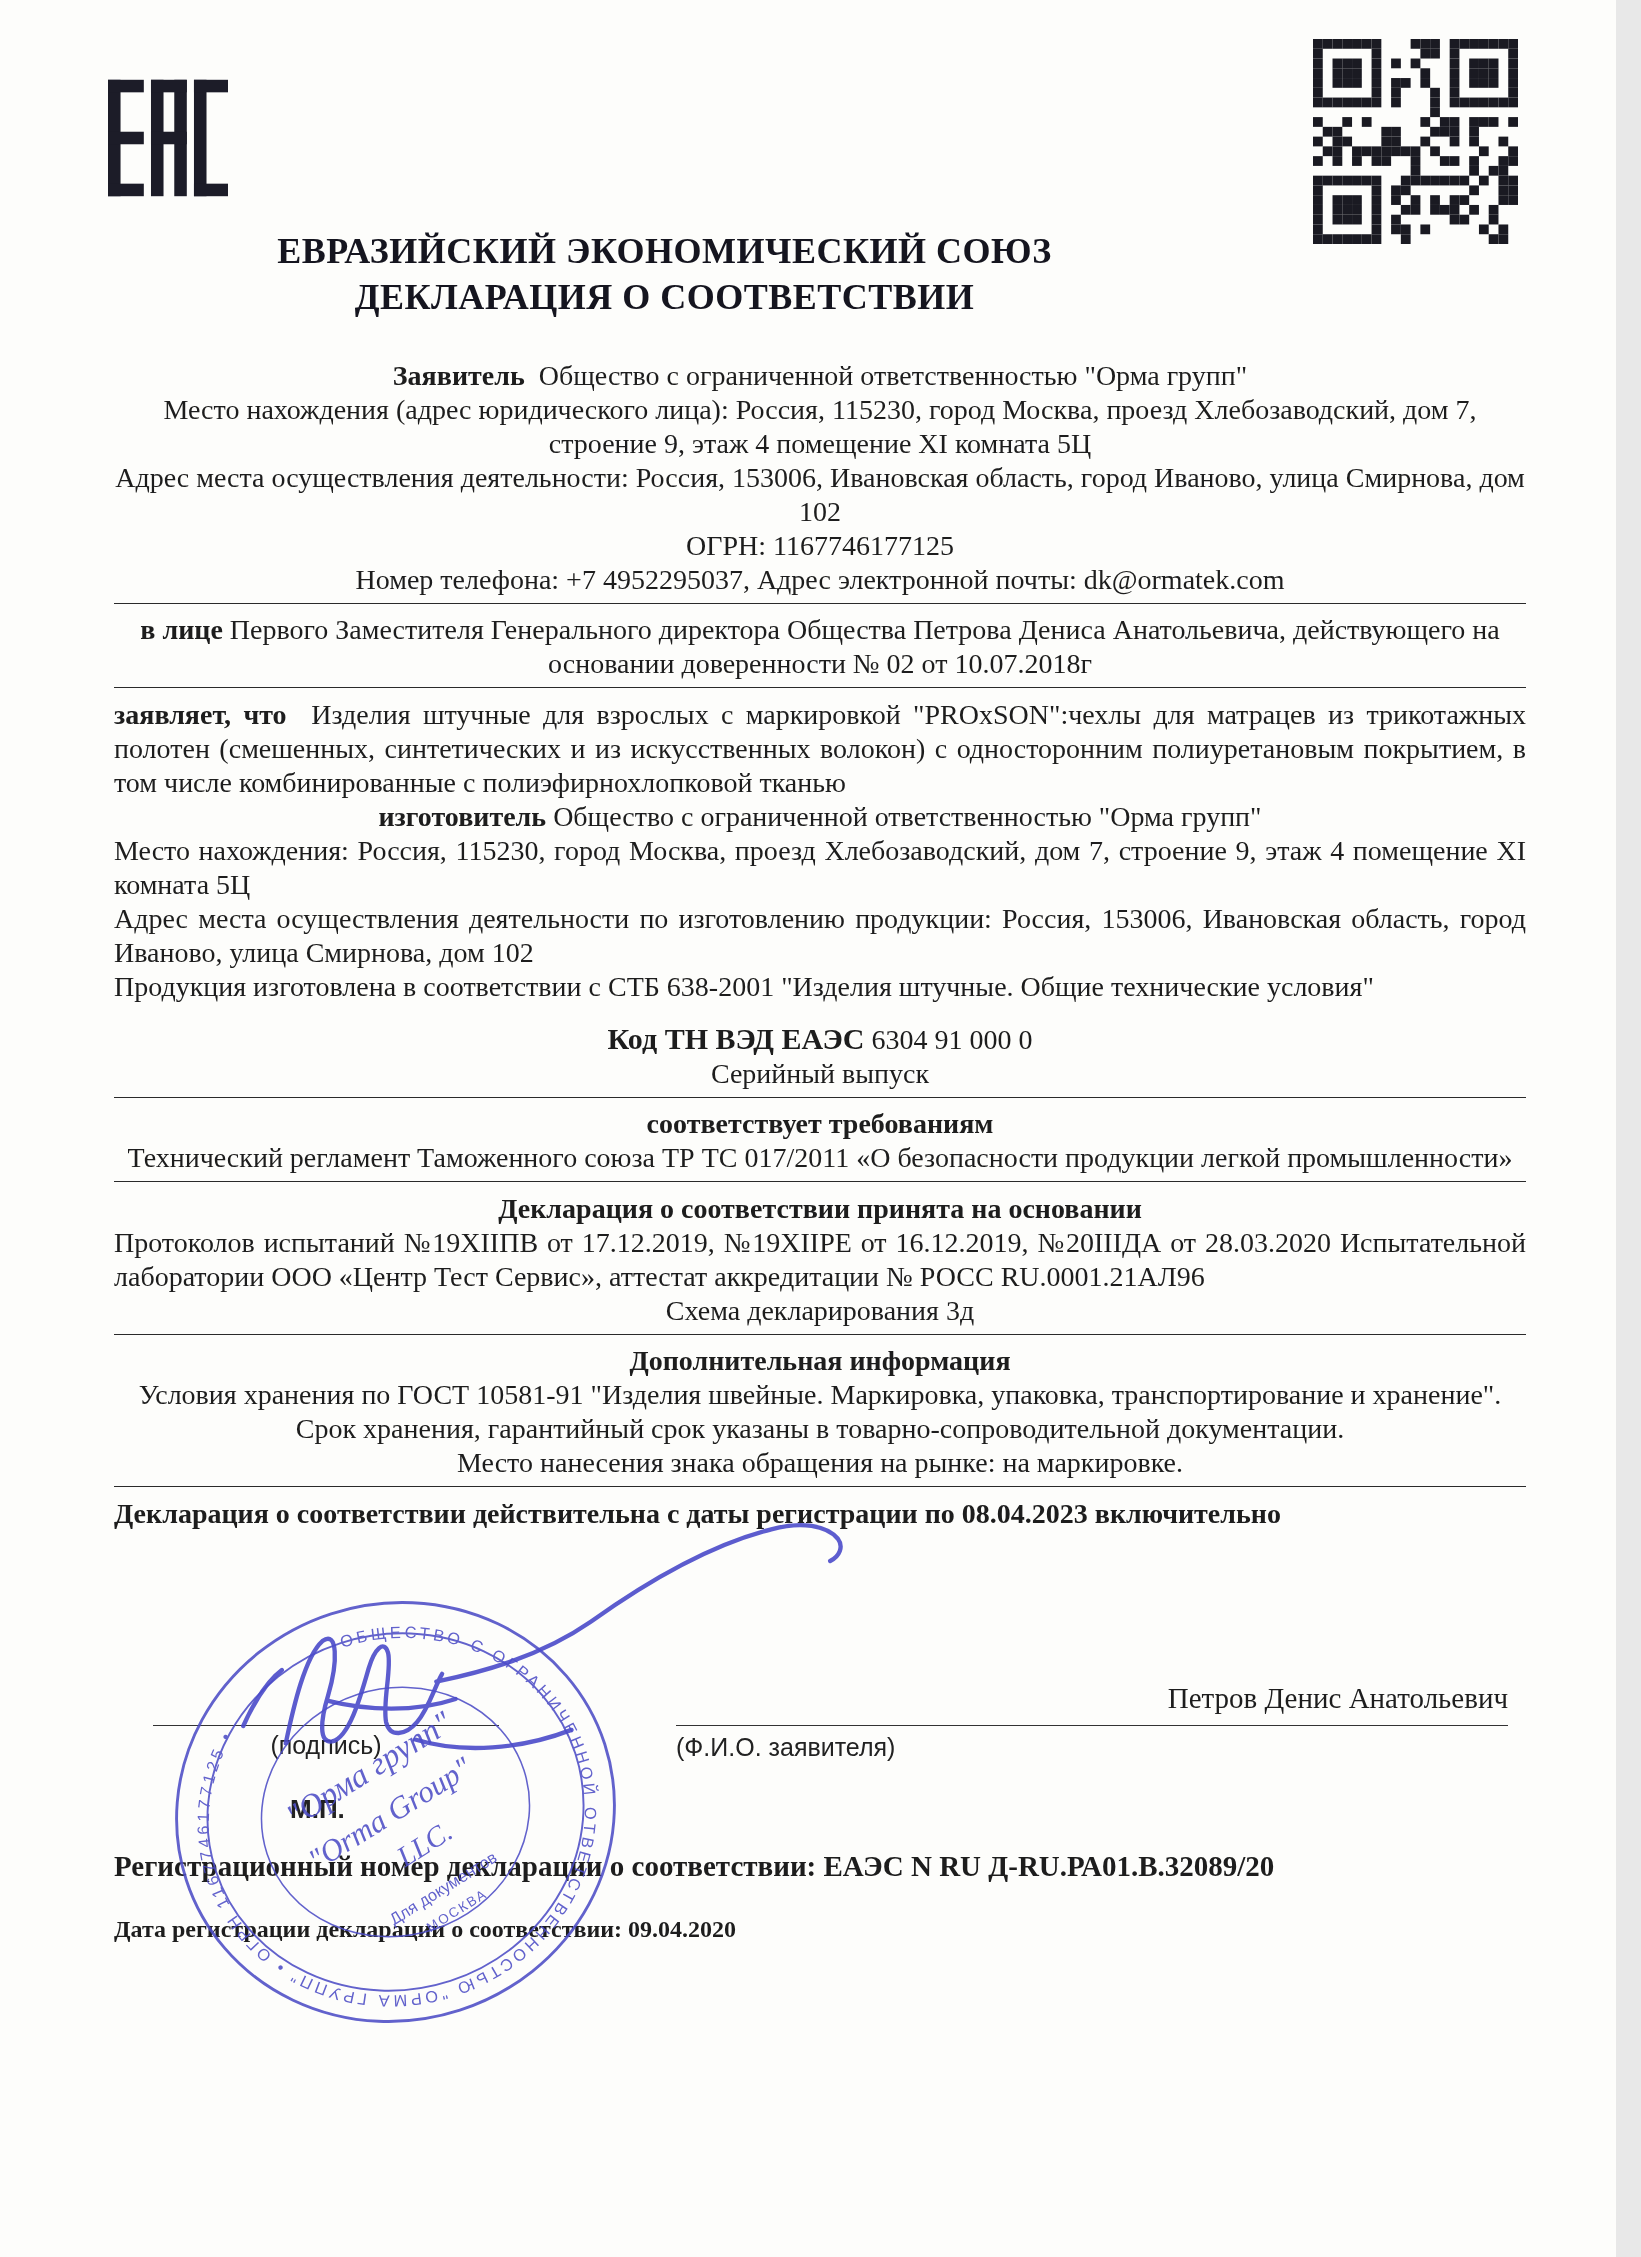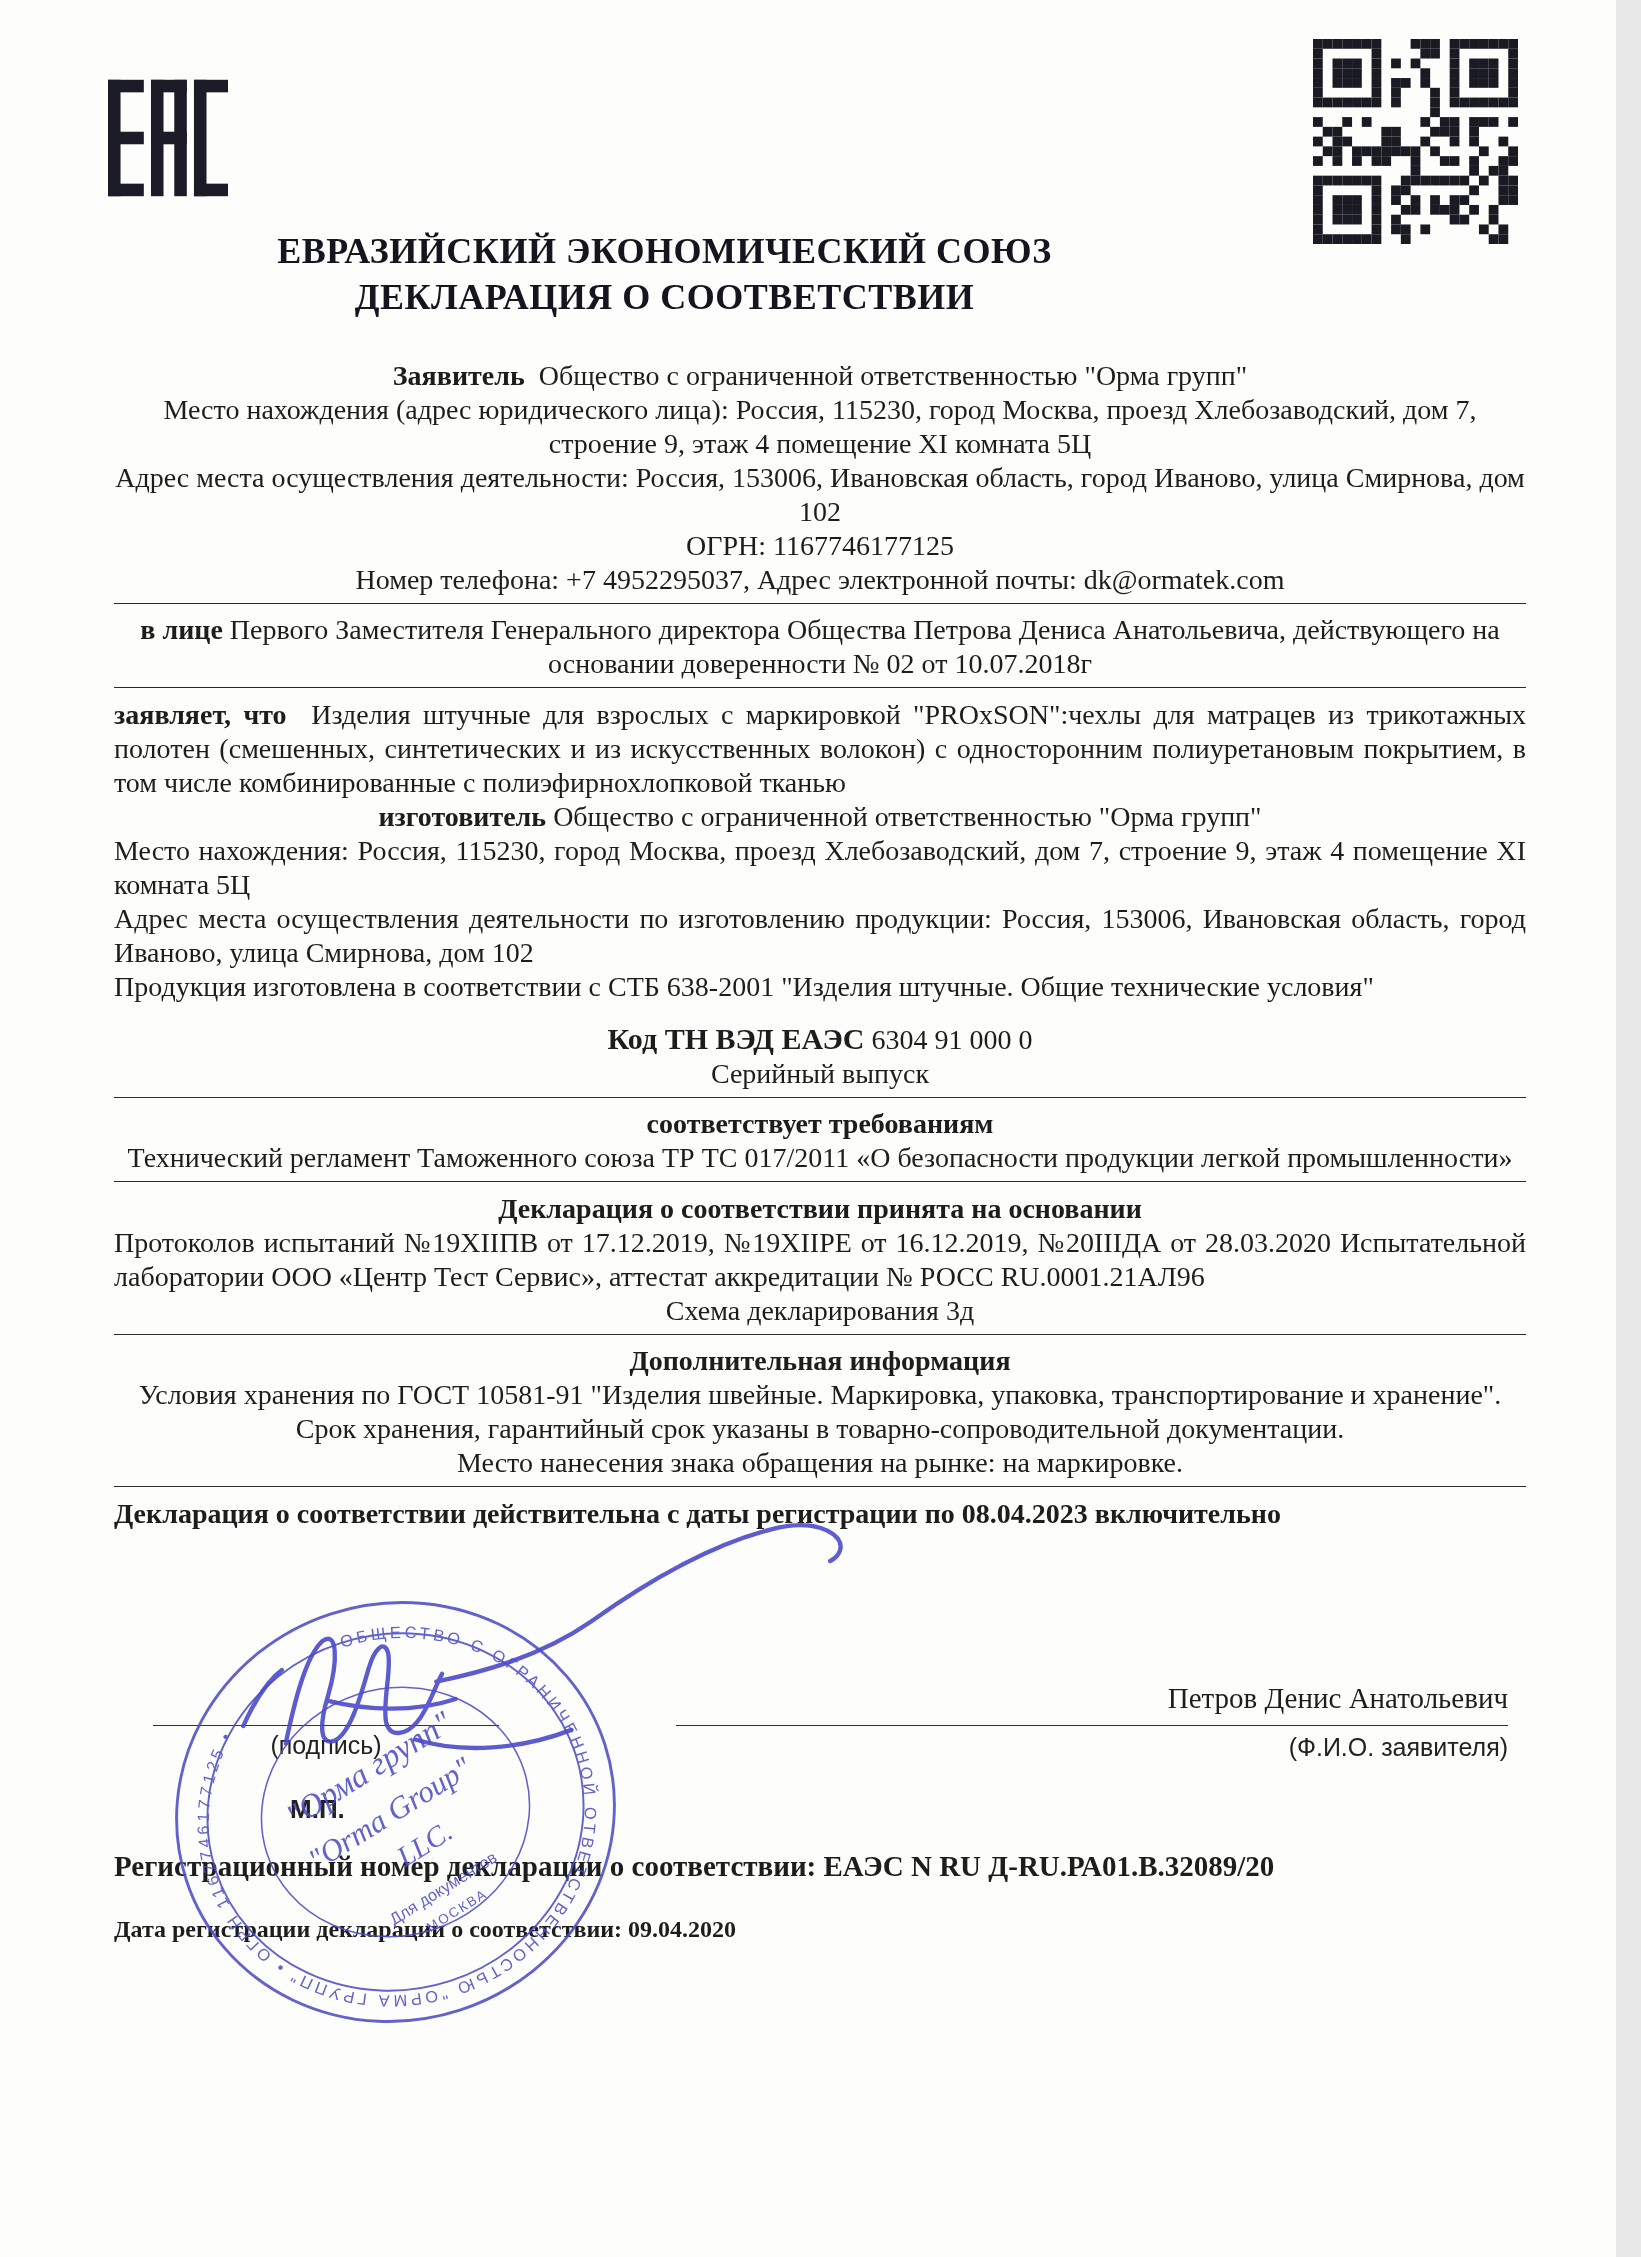--- a/index.html
+++ b/index.html
@@ -35,21 +35,21 @@
   .tnved{margin-top:18px;}
   .tnved b{font-size:30px;}
   
   .sig-line-left{position:absolute;left:153px;top:1725px;width:346px;border-top:1.9px solid #333;}
   .sig-caption{position:absolute;left:153px;top:1731px;width:346px;text-align:center;
     font-family:"Liberation Sans", sans-serif;font-size:25px;color:#222;}
   .mp{position:absolute;left:290px;top:1794px;font-family:"Liberation Sans", sans-serif;
     font-size:26px;color:#222;font-weight:bold;}
   .fio-name{position:absolute;left:676px;top:1682px;width:832px;text-align:right;font-size:29px;}
   .sig-line-right{position:absolute;left:676px;top:1725px;width:832px;border-top:1.9px solid #333;}
-  .fio-caption{position:absolute;left:676px;top:1733px;width:832px;text-align:right;
+  .fio-caption{position:absolute;left:676px;top:1733px;width:832px;text-align:left;
     font-family:"Liberation Sans", sans-serif;font-size:25px;color:#222;}
   
   .reg-number{position:absolute;left:114px;top:1850px;width:1419px;font-weight:bold;font-size:29px;}
   .reg-date{position:absolute;left:114px;top:1916px;width:1419px;font-weight:bold;font-size:24px;}
   
   .stamp{position:absolute;left:162px;top:1589px;width:467px;height:446px;opacity:.88;}
   .sig-overlay{position:absolute;left:0;top:0;width:1641px;height:2257px;pointer-events:none;}
 </style>
 </head>
 <body>

